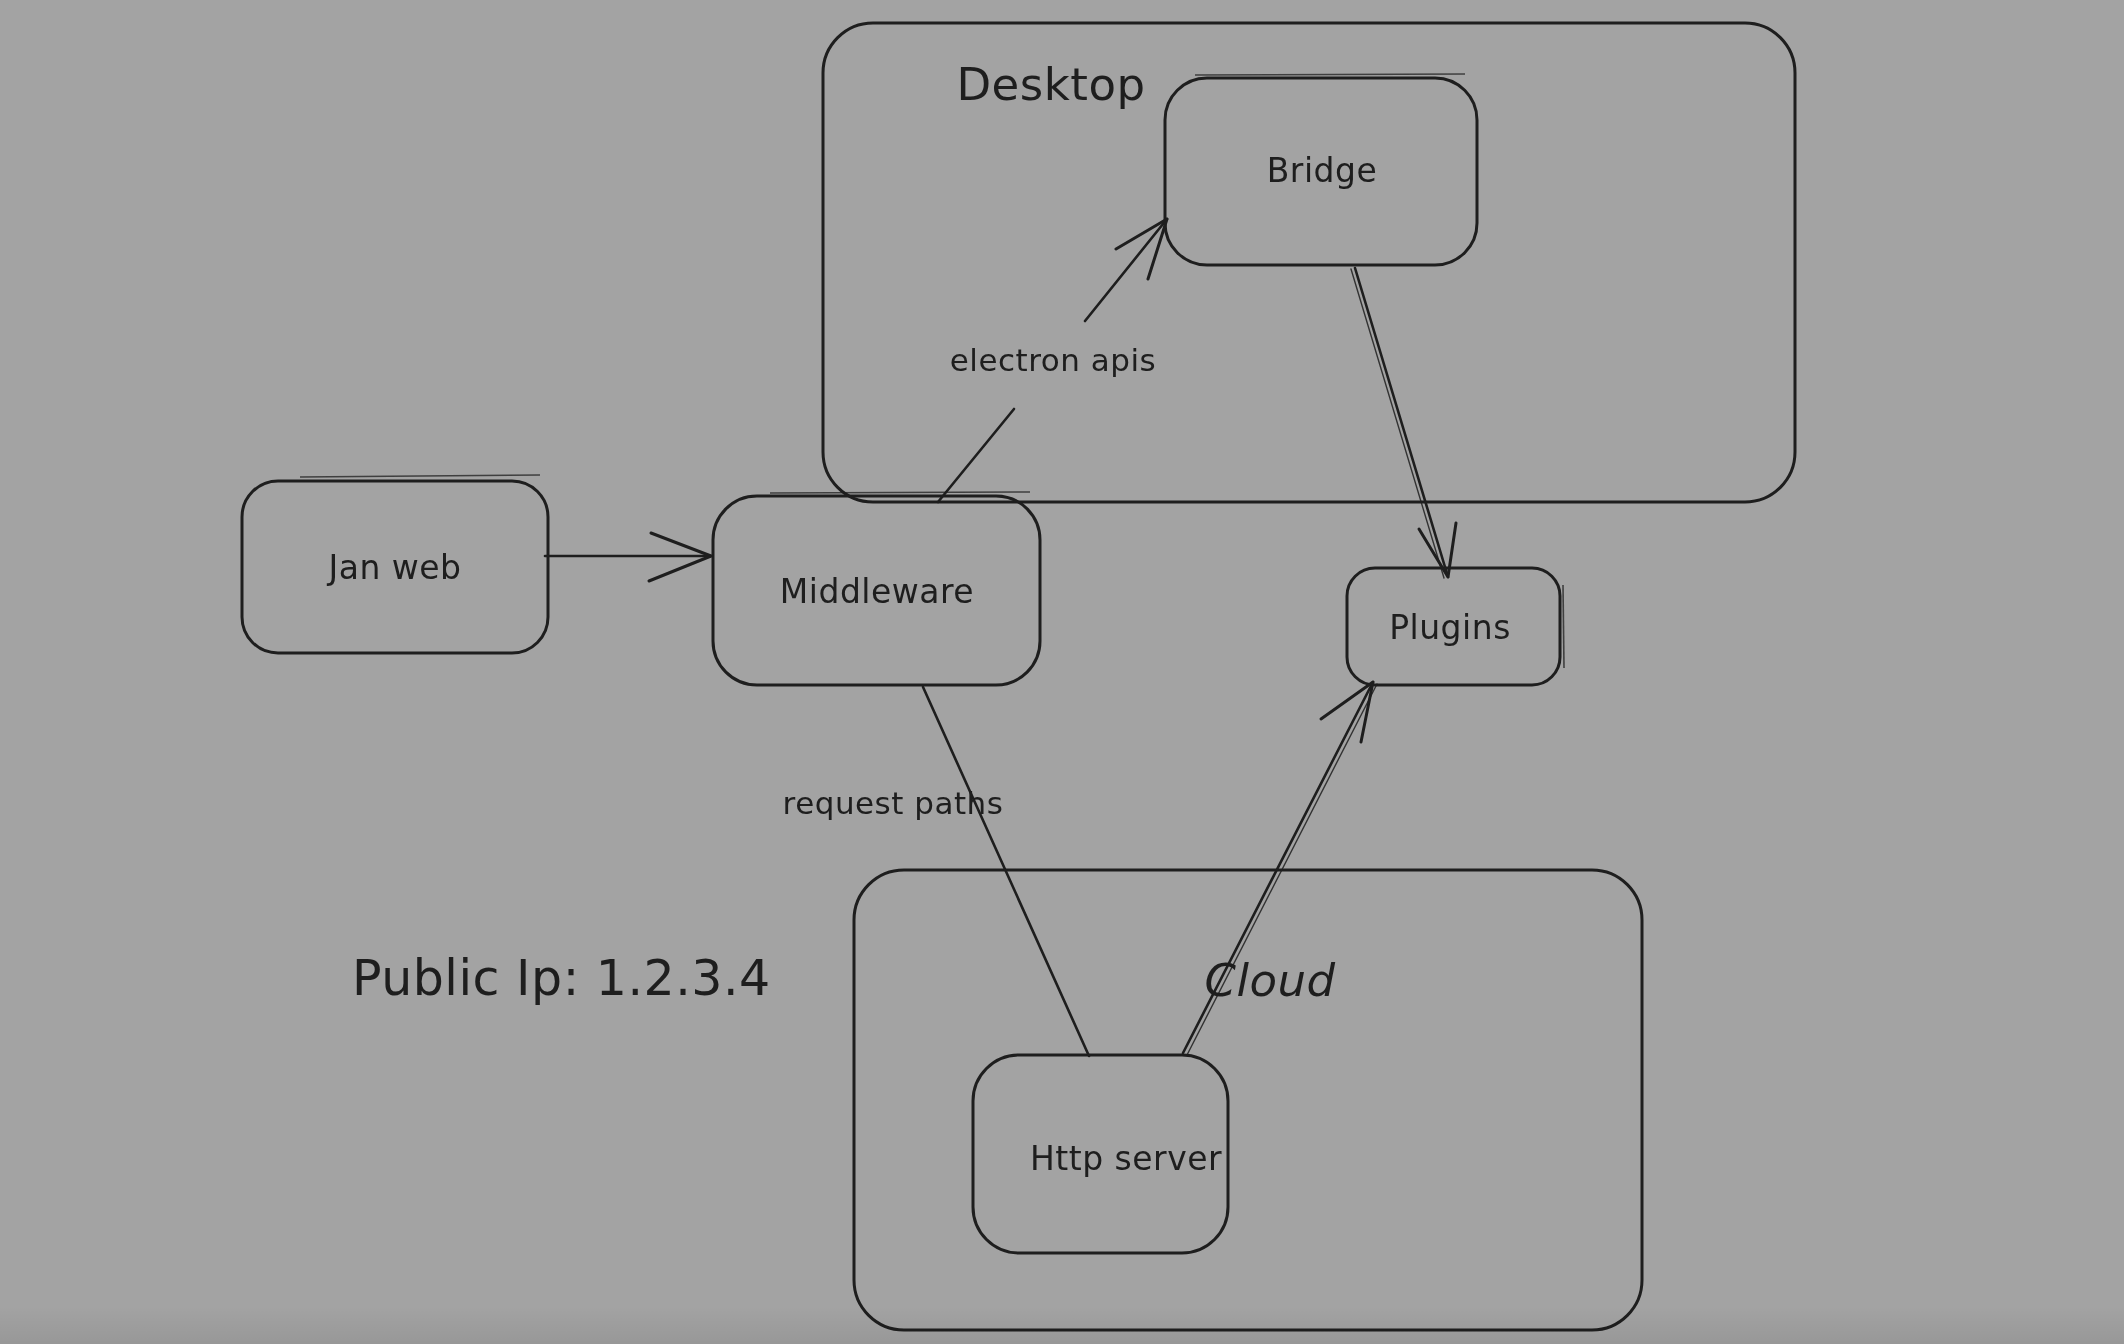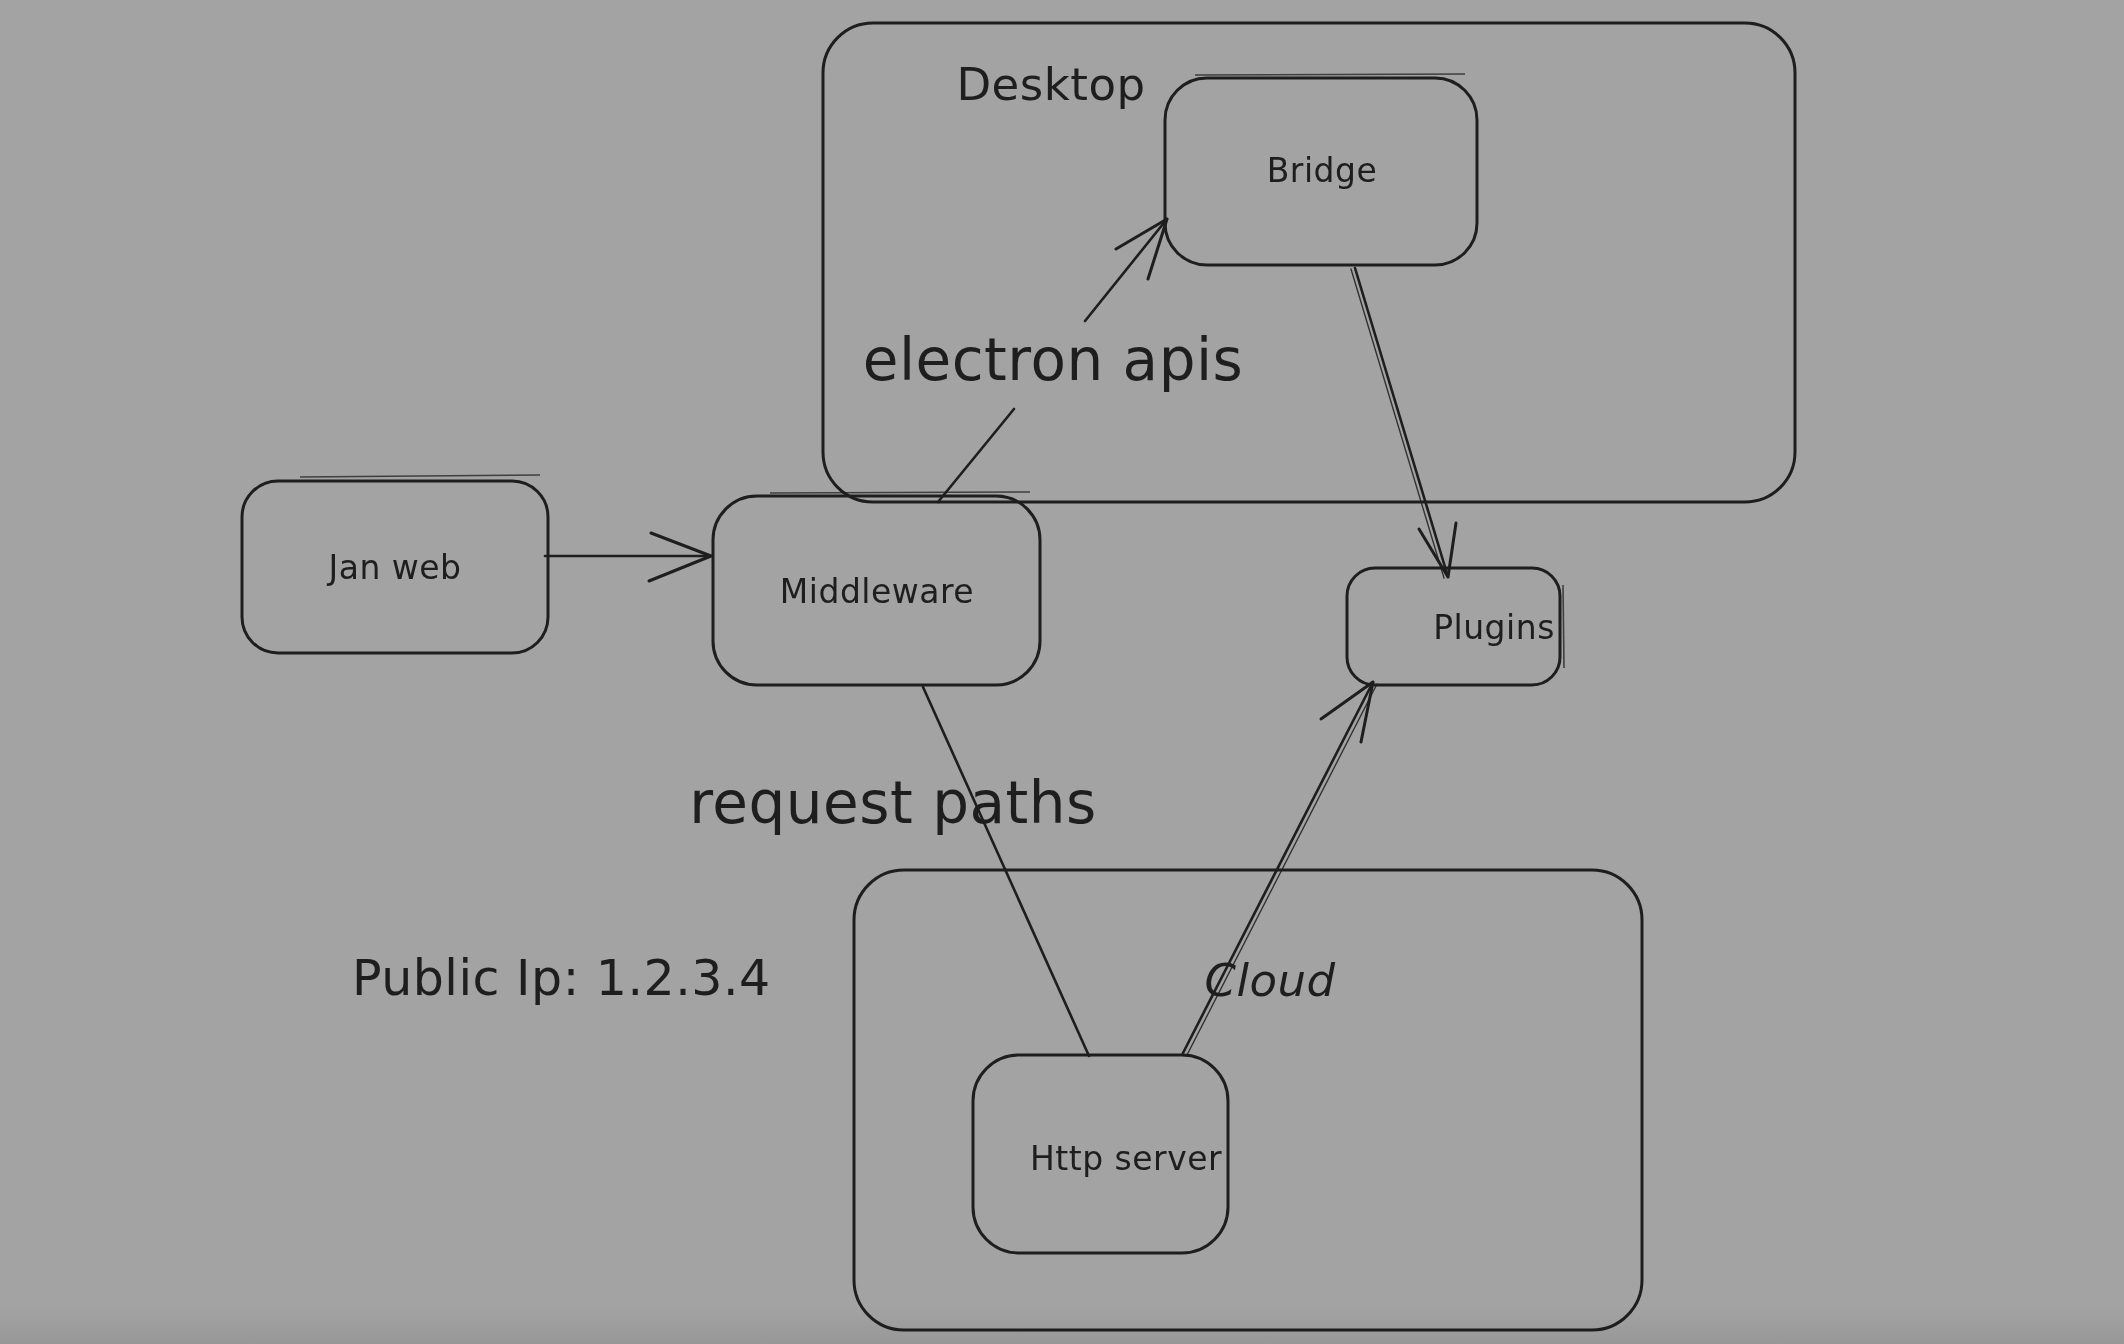--- a/index.html
+++ b/index.html
@@ -56,21 +56,21 @@
     stroke-linejoin: round;
   }
   .label {
     position: absolute;
     transform: translate(-50%, -50%);
     white-space: nowrap;
     letter-spacing: 0.5px;
   }
   .node-label   { font-size: 33px; }
   .container-label { font-size: 45px; }
-  .edge-label   { font-size: 58px; text-align: right; }
+  .edge-label   { font-size: 31px; text-align: right; }
   .annotation {
     position: absolute;
     left: 352px;
     top: 948px;
     font-size: 49px;
     line-height: 62px;
     letter-spacing: 0.5px;
     white-space: nowrap;
   }
   .bottom-fade {
@@ -121,21 +121,21 @@
     <line class="edge-twin" x1="1187" y1="1055" x2="1377" y2="684"></line>
     <polyline class="arrowhead" points="1321,719 1373,682 1361,742"></polyline>
   </svg>
 
   <div class="label container-label" style="left:1051px; top:84px;">Desktop</div>
   <div class="label container-label" style="left:1270px; top:980px;font-style:italic;">Cloud</div>
 
   <div class="label node-label" style="left:395px; top:567px;">Jan web</div>
   <div class="label node-label" style="left:877px; top:591px;">Middleware</div>
   <div class="label node-label" style="left:1322px; top:170px;">Bridge</div>
-  <div class="label node-label" style="left:1450px; top:627px;margin-left:44px;">Plugins</div>
+  <div class="label node-label" style="left:1450px; top:627px;">Plugins</div>
   <div class="label node-label" style="left:1126px; top:1158px;">Http server</div>
 
   <div class="label edge-label" style="left:1053px; top:360px;">electron apis</div>
   <div class="label edge-label" style="left:893px; top:803px;">request paths</div>
 
   <div class="annotation">
     <div>Public Ip: 1.2.3.4</div>
   </div>
 
   <div class="bottom-fade"></div>

